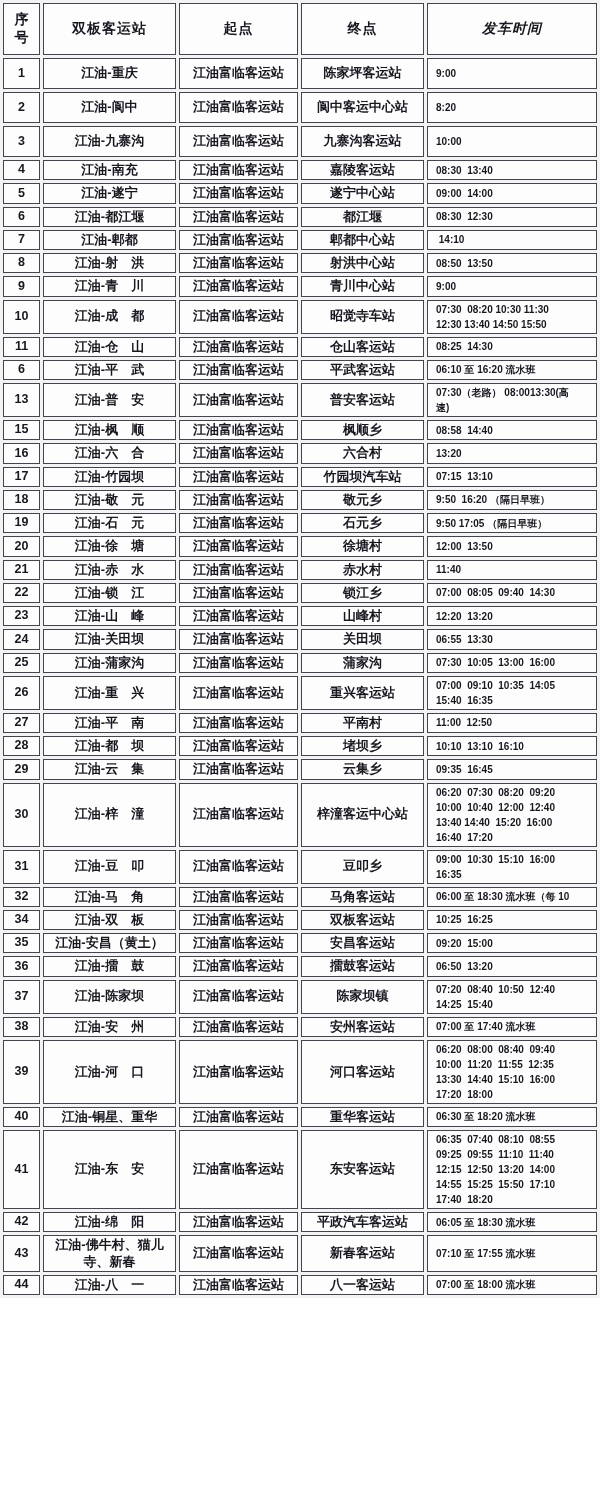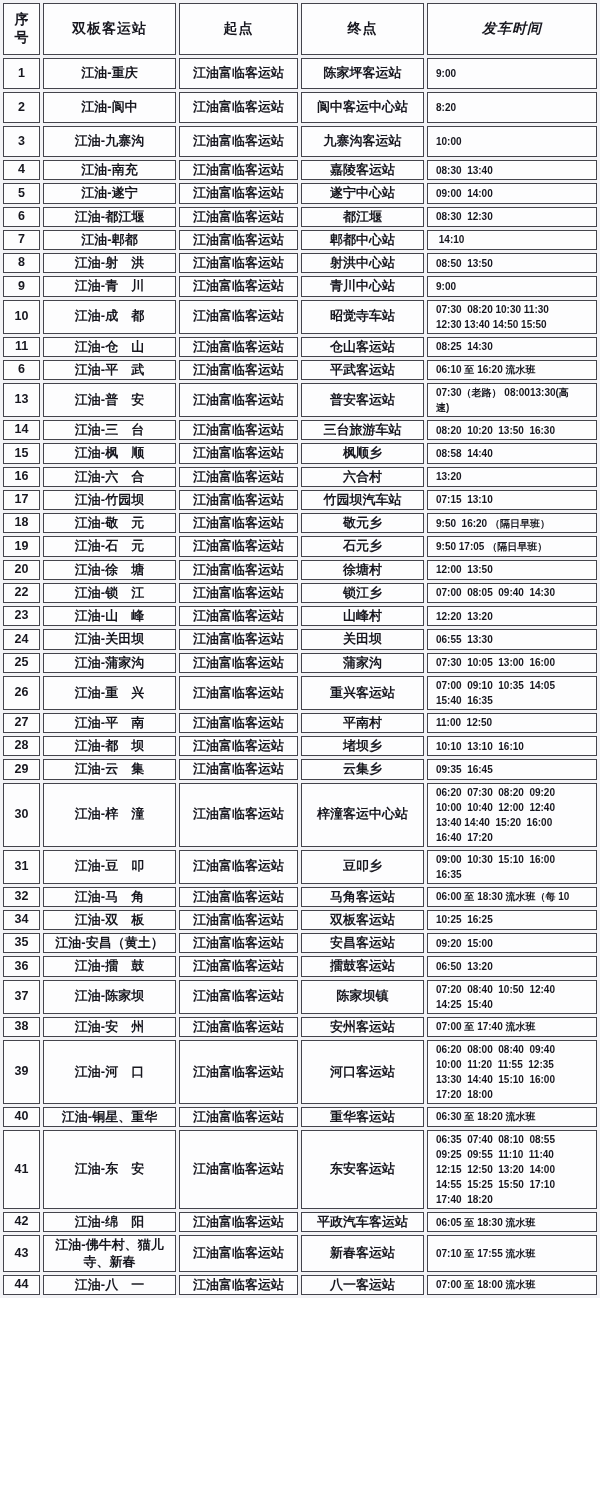--- a/index.html
+++ b/index.html
@@ -180,27 +180,20 @@
 
   <tr>
     <td class="c-no">13</td>
     <td class="c-route">江油-普　安</td>
     <td class="c-origin">江油富临客运站</td>
     <td class="c-dest">普安客运站</td>
     <td class="c-time">07:30（老路） 08:0013:30(高
 速)</td>
   </tr>
 
-  <tr>
-    <td class="c-no">14</td>
-    <td class="c-route">江油-三　台</td>
-    <td class="c-origin">江油富临客运站</td>
-    <td class="c-dest">三台旅游车站</td>
-    <td class="c-time">08:20  10:20  13:50  16:30</td>
-  </tr>
 
   <tr>
     <td class="c-no">15</td>
     <td class="c-route">江油-枫　顺</td>
     <td class="c-origin">江油富临客运站</td>
     <td class="c-dest">枫顺乡</td>
     <td class="c-time">08:58  14:40</td>
   </tr>
 
   <tr>
@@ -236,20 +229,27 @@
   </tr>
 
   <tr>
     <td class="c-no">20</td>
     <td class="c-route">江油-徐　塘</td>
     <td class="c-origin">江油富临客运站</td>
     <td class="c-dest">徐塘村</td>
     <td class="c-time">12:00  13:50</td>
   </tr>
 
+  <tr>
+    <td class="c-no">21</td>
+    <td class="c-route">江油-赤　水</td>
+    <td class="c-origin">江油富临客运站</td>
+    <td class="c-dest">赤水村</td>
+    <td class="c-time">11:40</td>
+  </tr>
 
   <tr>
     <td class="c-no">22</td>
     <td class="c-route">江油-锁　江</td>
     <td class="c-origin">江油富临客运站</td>
     <td class="c-dest">锁江乡</td>
     <td class="c-time">07:00  08:05  09:40  14:30</td>
   </tr>
 
   <tr>

